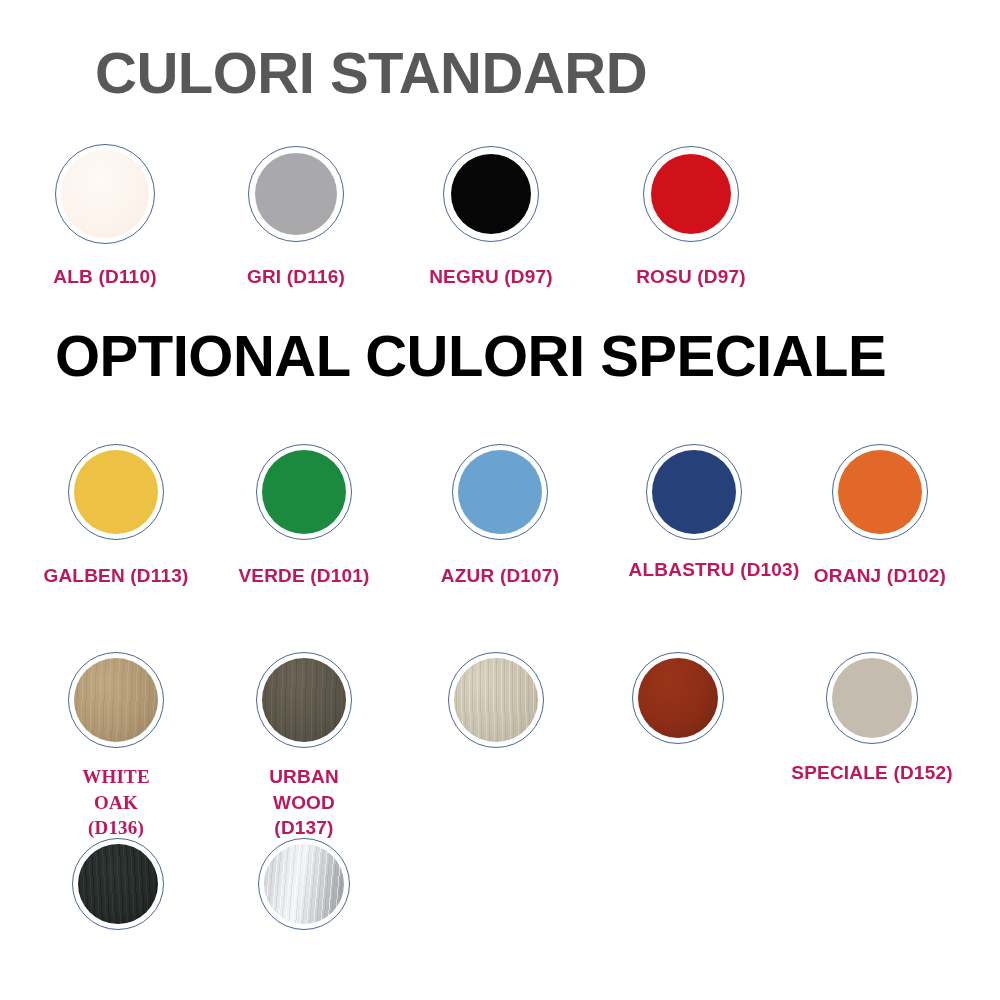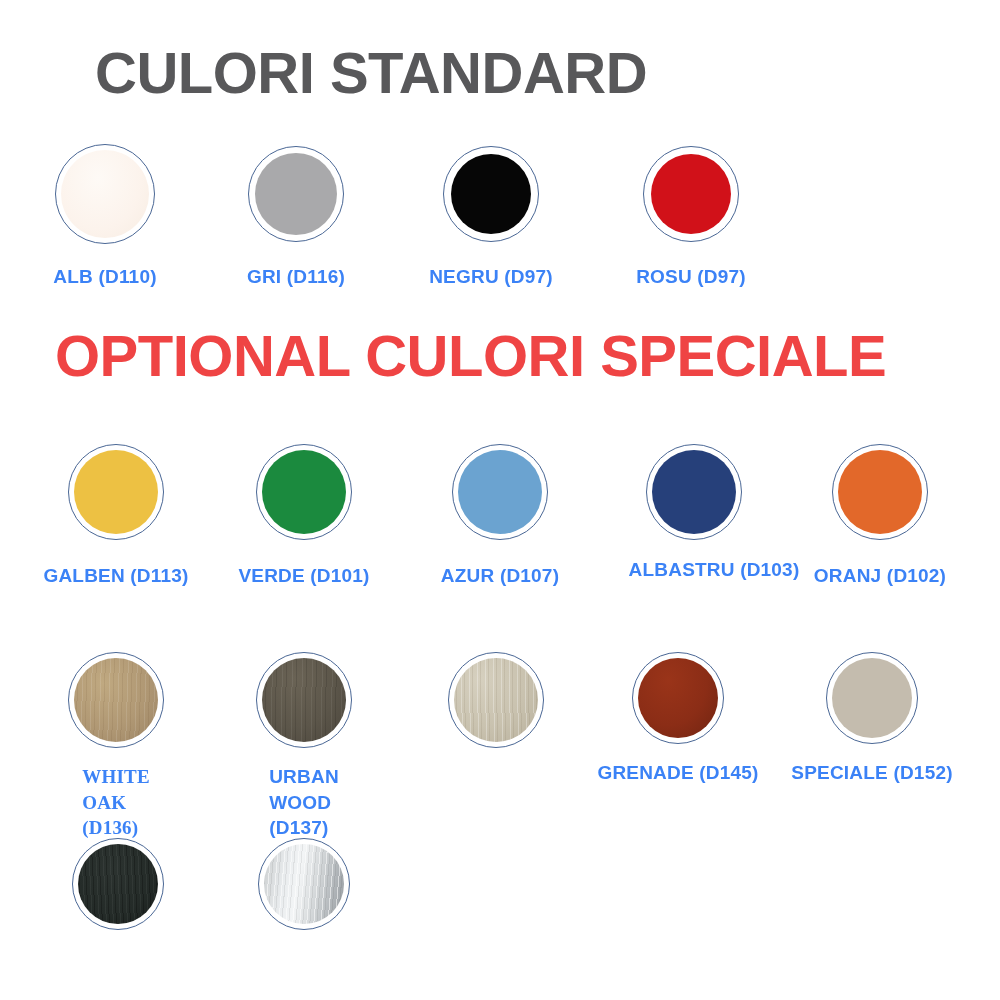--- a/index.html
+++ b/index.html
@@ -55,23 +55,24 @@
   .swatch .disc {
     position: absolute;
     border-radius: 50%;
     box-sizing: border-box;
     overflow: hidden;
   }
   .swatch .label {
     position: absolute;
     left: 50%;
     transform: translateX(-50%);
+    text-align: center;
     font-size: 19px;
     font-weight: 700;
-    color: #3b82f6;
+    color: #be185d;
     letter-spacing: 0.2px;
     white-space: nowrap;
     line-height: 1.35;
   }
   .swatch .label.two-line { white-space: normal; }
 
   
   .tex-whiteoak {
     background:
       repeating-linear-gradient(92deg,
@@ -125,21 +126,21 @@
     background: radial-gradient(ellipse at 42% 32%, #fefaf6 0%, #fcf3ec 60%, #f7ece2 100%);
   }
 </style>
 </head>
 <body>
 
 <div class="page">
 
   <h1 class="section-title" id="title-standard" style="color: rgb(88, 88, 90); margin-left: 40px;">CULORI STANDARD</h1>
 
-  <h1 class="section-title" id="title-special" style="color: #ef4444;">OPTIONAL CULORI SPECIALE</h1>
+  <h1 class="section-title" id="title-special" style="color: #000000;">OPTIONAL CULORI SPECIALE</h1>
 
   <div id="swatch-layer">
       <div class="swatch" style="left: 55px; top: 144px; width: 100px; height: 100px;">
         <div class="ring" style="width: 100px; height: 100px;"></div>
         <div class="disc tex-alb" style="width: 88px; height: 88px; left: 6px; top: 6px;"></div>
         <div class="label" style="top: 120px;"><span>ALB (D110)</span></div>
       </div>
       <div class="swatch" style="left: 248px; top: 146px; width: 96px; height: 96px;">
         <div class="ring" style="width: 96px; height: 96px;"></div>
         <div class="disc" style="width: 82px; height: 82px; left: 7px; top: 7px; background: rgb(169, 169, 171);"></div>
@@ -190,21 +191,20 @@
         <div class="disc tex-urbanwood" style="width: 84px; height: 84px; left: 6px; top: 6px;"></div>
         <div class="label two-line" style="top: 112px;"><span>URBAN</span><br><span>WOOD (D137)</span></div>
       </div>
       <div class="swatch" style="left: 448px; top: 652px; width: 96px; height: 96px;">
         <div class="ring" style="width: 96px; height: 96px;"></div>
         <div class="disc tex-larchwood" style="width: 84px; height: 84px; left: 6px; top: 6px;"></div>
       </div>
       <div class="swatch" style="left: 632px; top: 652px; width: 92px; height: 92px;">
         <div class="ring" style="width: 92px; height: 92px;"></div>
         <div class="disc tex-grenade" style="width: 80px; height: 80px; left: 6px; top: 6px;"></div>
-        <div class="label" style="top: 108px;"><span>GRENADE (D145)</span></div>
       </div>
       <div class="swatch" style="left: 826px; top: 652px; width: 92px; height: 92px;">
         <div class="ring" style="width: 92px; height: 92px;"></div>
         <div class="disc" style="width: 80px; height: 80px; left: 6px; top: 6px; background: rgb(196, 188, 174);"></div>
         <div class="label" style="top: 108px;"><span>SPECIALE (D152)</span></div>
       </div>
       <div class="swatch" style="left: 72px; top: 838px; width: 92px; height: 92px;">
         <div class="ring" style="width: 92px; height: 92px;"></div>
         <div class="disc tex-anthracite" style="width: 80px; height: 80px; left: 6px; top: 6px;"></div>
       </div>

